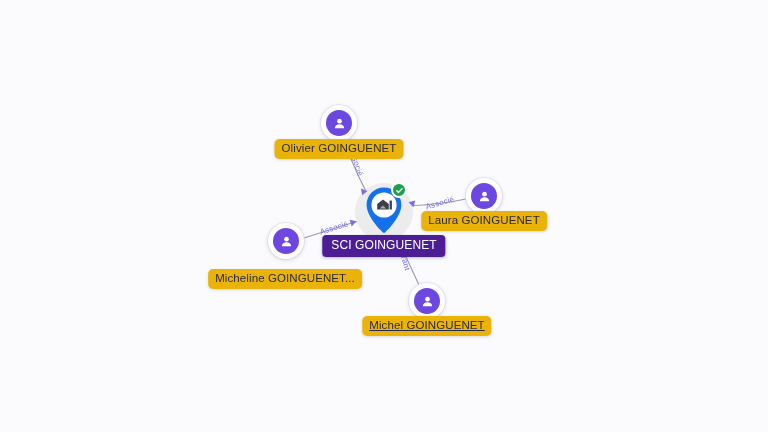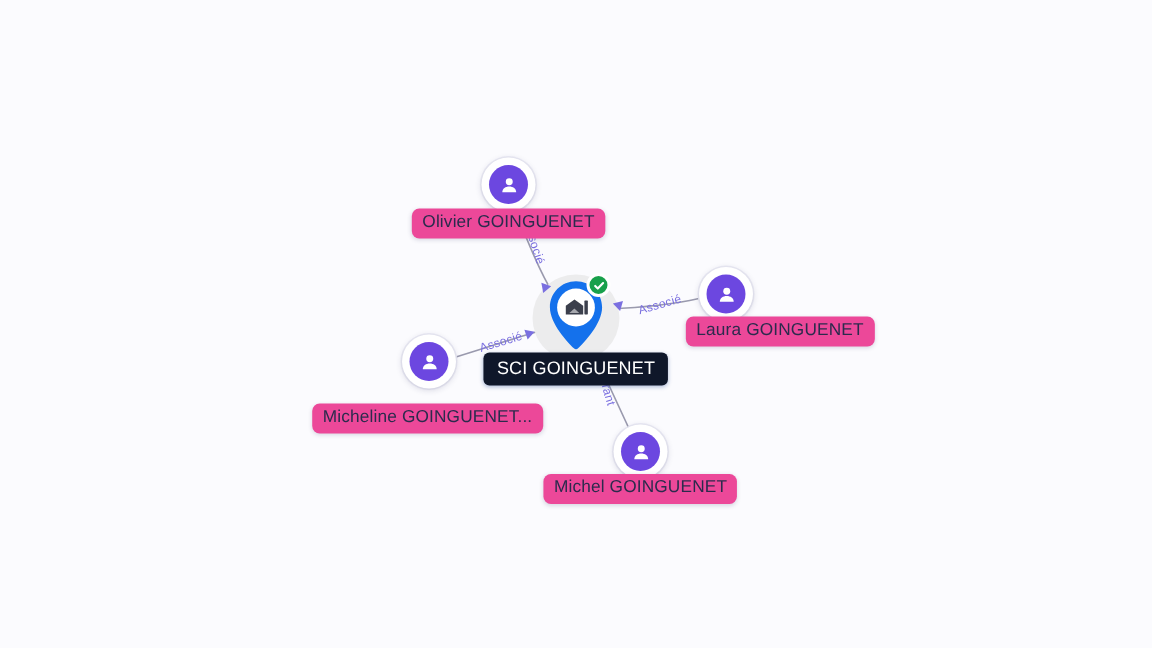--- a/index.html
+++ b/index.html
@@ -56,26 +56,26 @@
     position:absolute;transform:translate(-50%,0);
     white-space:nowrap;
     padding:3px 7px 4px 7px;
     border-radius:5px;
     font-size:11.5px;
     line-height:13px;
     letter-spacing:.1px;
     z-index:6;
   }
   .label-person{
-    background:#ec4899;
+    background:#eab308;
     color:#2b2b4d;
     box-shadow:0 1px 3px rgba(40,40,90,.17);
   }
   .label-company{
-    background:#0f172a;
+    background:#4c1d95;
     color:#ffffff;
     font-size:12px;
     padding:4px 9px 5px 9px;
     border-radius:4px;
     box-shadow:0 1px 3px rgba(20,60,140,.35);
   }
 
   
   .edge-label{
     position:absolute;
@@ -145,21 +145,21 @@
   <div class="node" style="left:484px;top:196px;">
     <div class="person-ring">
       <div class="person-avatar">
         <svg width="15" height="15" viewBox="0 0 24 24" fill="#ffffff">
           <circle cx="12" cy="8.2" r="3.7"></circle>
           <path d="M4.6 19.4c0-4 3.4-6.2 7.4-6.2s7.4 2.2 7.4 6.2z"></path>
         </svg>
       </div>
     </div>
   </div>
-  <div class="label-chip label-person" style="left:484px;top:211px;margin-left:36px;">Laura GOINGUENET</div>
+  <div class="label-chip label-person" style="left:484px;top:211px;">Laura GOINGUENET</div>
 
   <div class="node" style="left:286px;top:241px;">
     <div class="person-ring">
       <div class="person-avatar">
         <svg width="15" height="15" viewBox="0 0 24 24" fill="#ffffff">
           <circle cx="12" cy="8.2" r="3.7"></circle>
           <path d="M4.6 19.4c0-4 3.4-6.2 7.4-6.2s7.4 2.2 7.4 6.2z"></path>
         </svg>
       </div>
     </div>
@@ -169,21 +169,21 @@
   <div class="node" style="left:427px;top:301px;">
     <div class="person-ring">
       <div class="person-avatar">
         <svg width="15" height="15" viewBox="0 0 24 24" fill="#ffffff">
           <circle cx="12" cy="8.2" r="3.7"></circle>
           <path d="M4.6 19.4c0-4 3.4-6.2 7.4-6.2s7.4 2.2 7.4 6.2z"></path>
         </svg>
       </div>
     </div>
   </div>
-  <div class="label-chip label-person" style="left:427px;top:316px;">Michel GOINGUENET</div>
+  <div class="label-chip label-person" style="left:427px;top:316px;text-decoration:underline;">Michel GOINGUENET</div>
 
   <div class="node" style="left:384px;top:212px;">
     <div class="company-wrap">
       <div class="company-halo"></div>
 
       <div class="company-pin">
         <svg width="40" height="50" viewBox="0 0 40 50">
           <path d="M20 2.5 C10.3 2.5 2.6 10.2 2.6 19.8 C2.6 31 14.8 43.5 18.6 47.2 C19.4 48 20.6 48 21.4 47.2 C25.2 43.5 37.4 31 37.4 19.8 C37.4 10.2 29.7 2.5 20 2.5 Z" fill="#1471ec"></path>
           <circle cx="20" cy="20" r="12.6" fill="#ffffff"></circle>
           <g fill="#3b3f4c">

